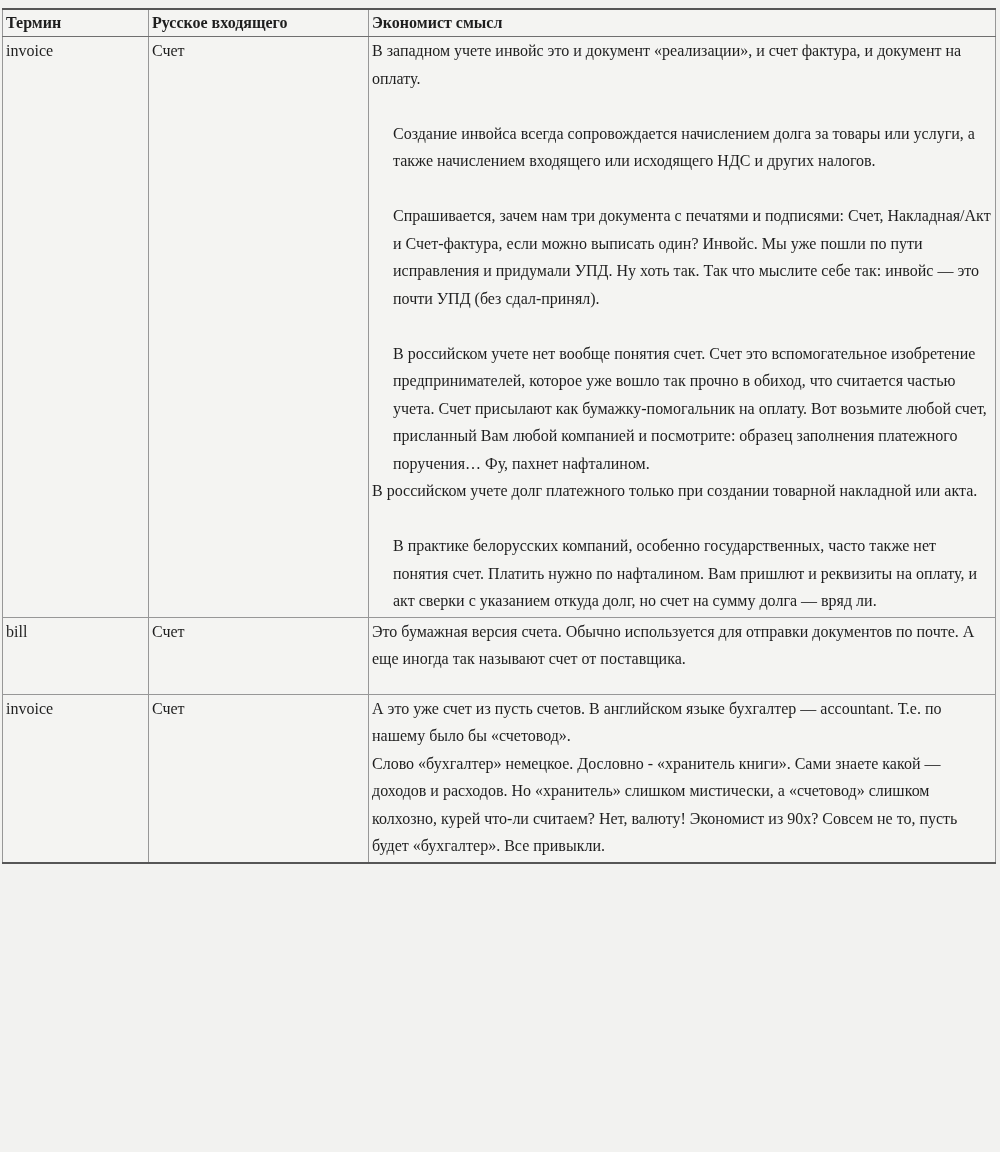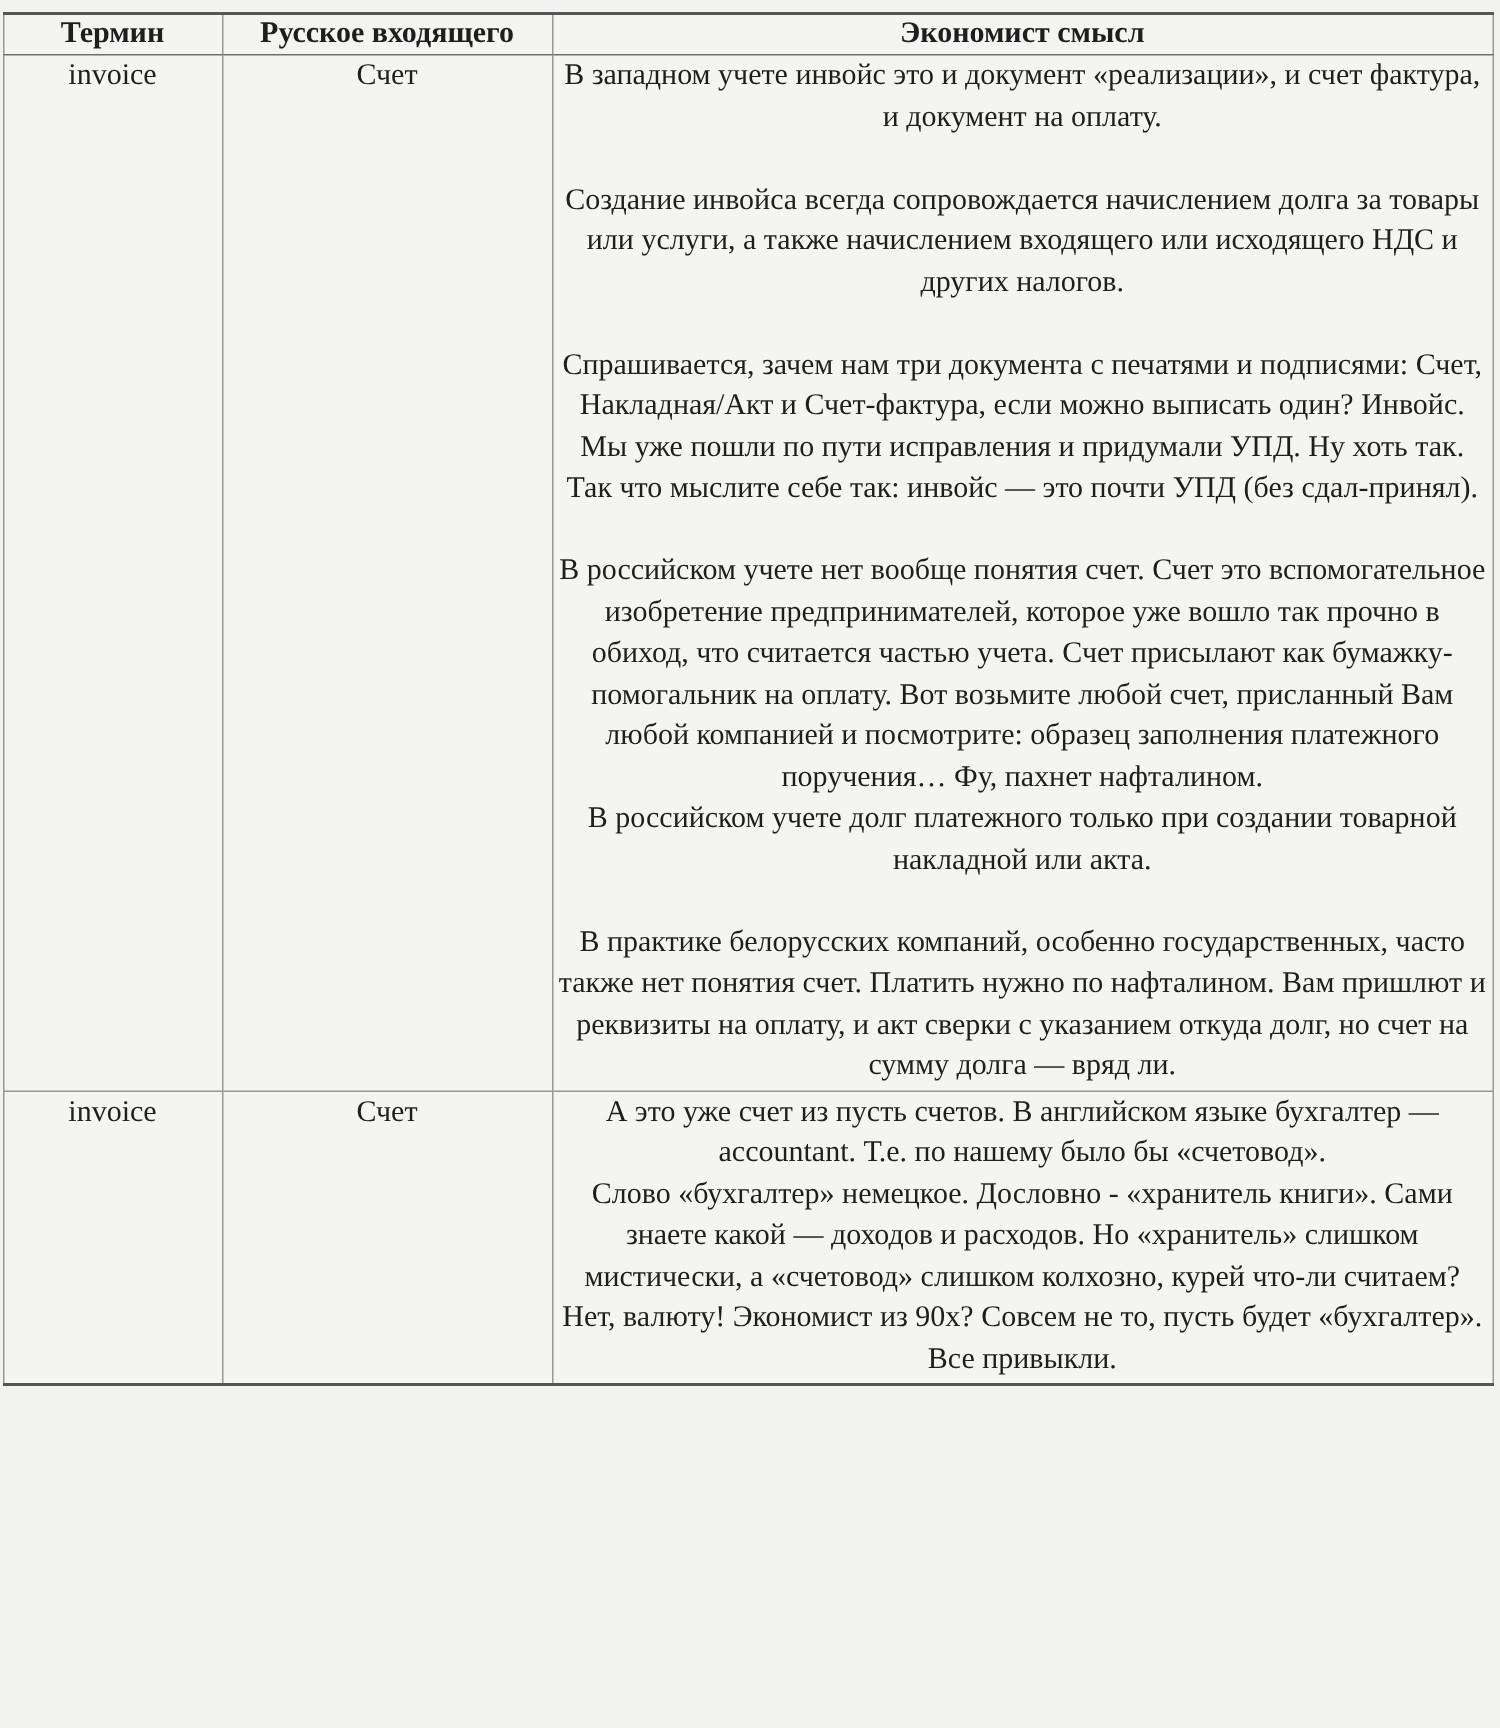--- a/index.html
+++ b/index.html
@@ -24,42 +24,43 @@
     table-layout: fixed;
     background: #f4f4f2;
   }
   table.terms col.c1 { width: 146px; }
   table.terms col.c2 { width: 220px; }
   table.terms col.c3 { width: 627px; }
   table.terms th,
   table.terms td {
     border: 1px solid #979797;
     vertical-align: top;
-    text-align: center;
+    text-align: left;
     padding: 0 4px 2px 3px;
-    font-size: 20px;
+    font-size: 16px;
     line-height: 27.5px;
     overflow: hidden;
   }
   table.terms {
     border-top: 2px solid #565656;
     border-bottom: 2px solid #565656;
   }
   table.terms thead th {
     font-weight: bold;
     line-height: 23px;
     padding-top: 1px;
     padding-bottom: 2px;
     border-bottom: 1px solid #6f6f6f;
   }
   td.meaning p {
     margin: 0;
   }
   td.meaning p.gap {
     margin-top: 27.5px;
+    margin-left: 21px;
   }
   tr.row-bill td { height: 74px; }
 </style>
 </head>
 <body>
 
 <div class="page">
   <table class="terms">
     <colgroup>
       <col class="c1">
@@ -79,20 +80,27 @@
         <td>Счет</td>
         <td class="meaning">
           <p>В западном учете инвойс это и документ «реализации», и счет фактура, и документ на оплату.</p>
           <p class="gap">Создание инвойса всегда сопровождается начислением долга за товары или услуги, а также начислением входящего или исходящего НДС и других налогов.</p>
           <p class="gap">Спрашивается, зачем нам три документа с печатями и подписями: Счет, Накладная/Акт и Счет-фактура, если можно выписать один? Инвойс. Мы уже пошли по пути исправления и придумали УПД. Ну хоть так. Так что мыслите себе так: инвойс — это почти УПД (без сдал-принял).</p>
           <p class="gap">В российском учете нет вообще понятия счет. Счет это вспомогательное изобретение предпринимателей, которое уже вошло так прочно в обиход, что считается частью учета. Счет присылают как бумажку-помогальник на оплату. Вот возьмите любой счет, присланный Вам любой компанией и посмотрите: образец заполнения платежного поручения… Фу, пахнет нафталином.</p>
           <p>В российском учете долг платежного только при создании товарной накладной или акта.</p>
           <p class="gap">В практике белорусских компаний, особенно государственных, часто также нет понятия счет. Платить нужно по нафталином. Вам пришлют и реквизиты на оплату, и акт сверки с указанием откуда долг, но счет на сумму долга — вряд ли.</p>
         </td>
       </tr>
+      <tr class="row-bill">
+        <td>bill</td>
+        <td>Счет</td>
+        <td class="meaning">
+          <p>Это бумажная версия счета. Обычно используется для отправки документов по почте. А еще иногда так называют счет от поставщика.</p>
+        </td>
+      </tr>
       <tr class="row-account">
         <td>invoice</td>
         <td>Счет</td>
         <td class="meaning">
           <p>А это уже счет из пусть счетов. В английском языке бухгалтер — accountant. Т.е. по нашему было бы «счетовод».</p>
           <p>Слово «бухгалтер» немецкое. Дословно - «хранитель книги». Сами знаете какой — доходов и расходов. Но «хранитель» слишком мистически, а «счетовод» слишком колхозно, курей что-ли считаем? Нет, валюту! Экономист из 90х? Совсем не то, пусть будет «бухгалтер». Все привыкли.</p>
         </td>
       </tr>
     </tbody>
   </table>

